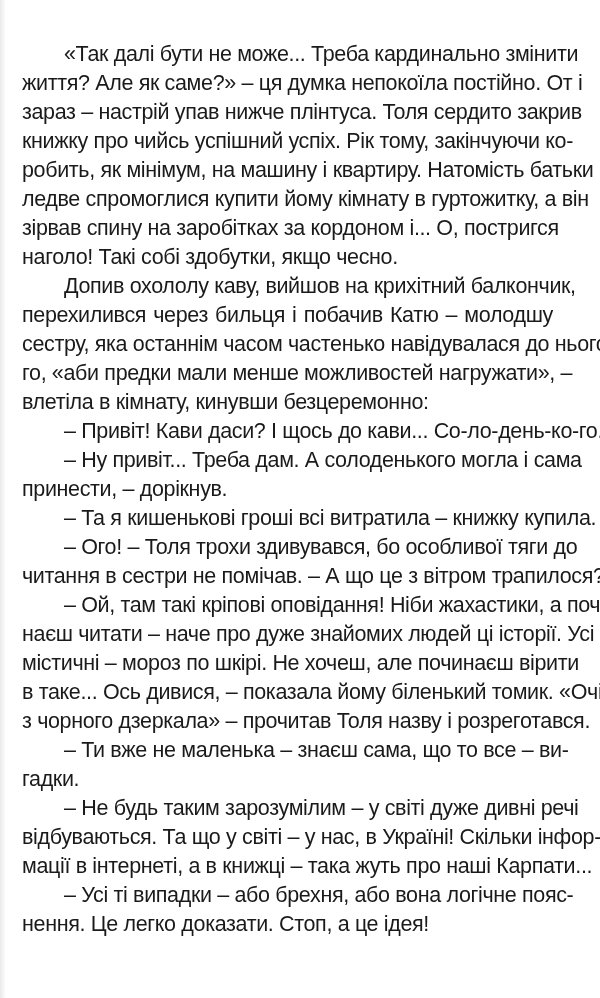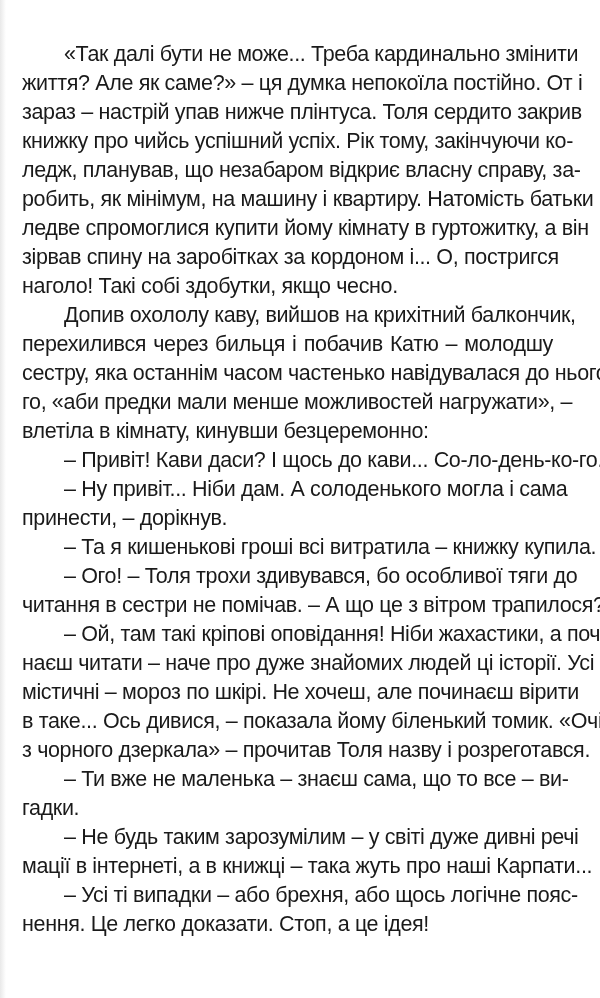--- a/index.html
+++ b/index.html
@@ -34,41 +34,40 @@
 
 <div class="edge"></div>
 
 <div class="page">
 
   <div>
     <span class="line indent">«Так далі бути не може... Треба кардинально змінити</span>
     <span class="line">життя? Але як саме?» – ця думка непокоїла постійно. От і</span>
     <span class="line">зараз – настрій упав нижче плінтуса. Толя сердито закрив</span>
     <span class="line">книжку про чийсь успішний успіх. Рік тому, закінчуючи ко-</span>
-    <span class="line">ледж, планував, що незабаром відкриє власну справу, за-</span>
     <span class="line">робить, як мінімум, на машину і квартиру. Натомість батьки</span>
     <span class="line">ледве спромоглися купити йому кімнату в гуртожитку, а він</span>
     <span class="line">зірвав спину на заробітках за кордоном і... О, постригся</span>
     <span class="line last">наголо! Такі собі здобутки, якщо чесно.</span>
   </div>
 
   <div>
     <span class="line indent">Допив охололу каву, вийшов на крихітний балкончик,</span>
     <span class="line">перехилився через бильця і побачив Катю – молодшу</span>
     <span class="line">сестру, яка останнім часом частенько навідувалася до нього-</span>
     <span class="line">го, «аби предки мали менше можливостей нагружати», –</span>
     <span class="line last">влетіла в кімнату, кинувши безцеремонно:</span>
   </div>
 
   <div>
     <span class="line indent last">– Привіт! Кави даси? І щось до кави... Со-ло-день-ко-го.</span>
   </div>
 
   <div>
-    <span class="line indent">– Ну привіт... Ніби дам. А солоденького могла і сама</span>
+    <span class="line indent">– Ну привіт... Треба дам. А солоденького могла і сама</span>
     <span class="line last">принести, – дорікнув.</span>
   </div>
 
   <div>
     <span class="line indent last">– Та я кишенькові гроші всі витратила – книжку купила.</span>
   </div>
 
   <div>
     <span class="line indent">– Ого! – Толя трохи здивувався, бо особливої тяги до</span>
     <span class="line last">читання в сестри не помічав. – А що це з вітром трапилося?</span>
@@ -82,20 +81,21 @@
     <span class="line last">з чорного дзеркала» – прочитав Толя назву і розреготався.</span>
   </div>
 
   <div>
     <span class="line indent">– Ти вже не маленька – знаєш сама, що то все – ви-</span>
     <span class="line last">гадки.</span>
   </div>
 
   <div>
     <span class="line indent">– Не будь таким зарозумілим – у світі дуже дивні речі</span>
+    <span class="line">відбуваються. Та що у світі – у нас, в Україні! Скільки інфор-</span>
     <span class="line last">мації в інтернеті, а в книжці – така жуть про наші Карпати...</span>
   </div>
 
   <div>
-    <span class="line indent">– Усі ті випадки – або брехня, або щось логічне пояс-</span>
+    <span class="line indent">– Усі ті випадки – або брехня, або вона логічне пояс-</span>
     <span class="line last">нення. Це легко доказати. Стоп, а це ідея!</span>
   </div>
 </div>
 
 </body></html>

